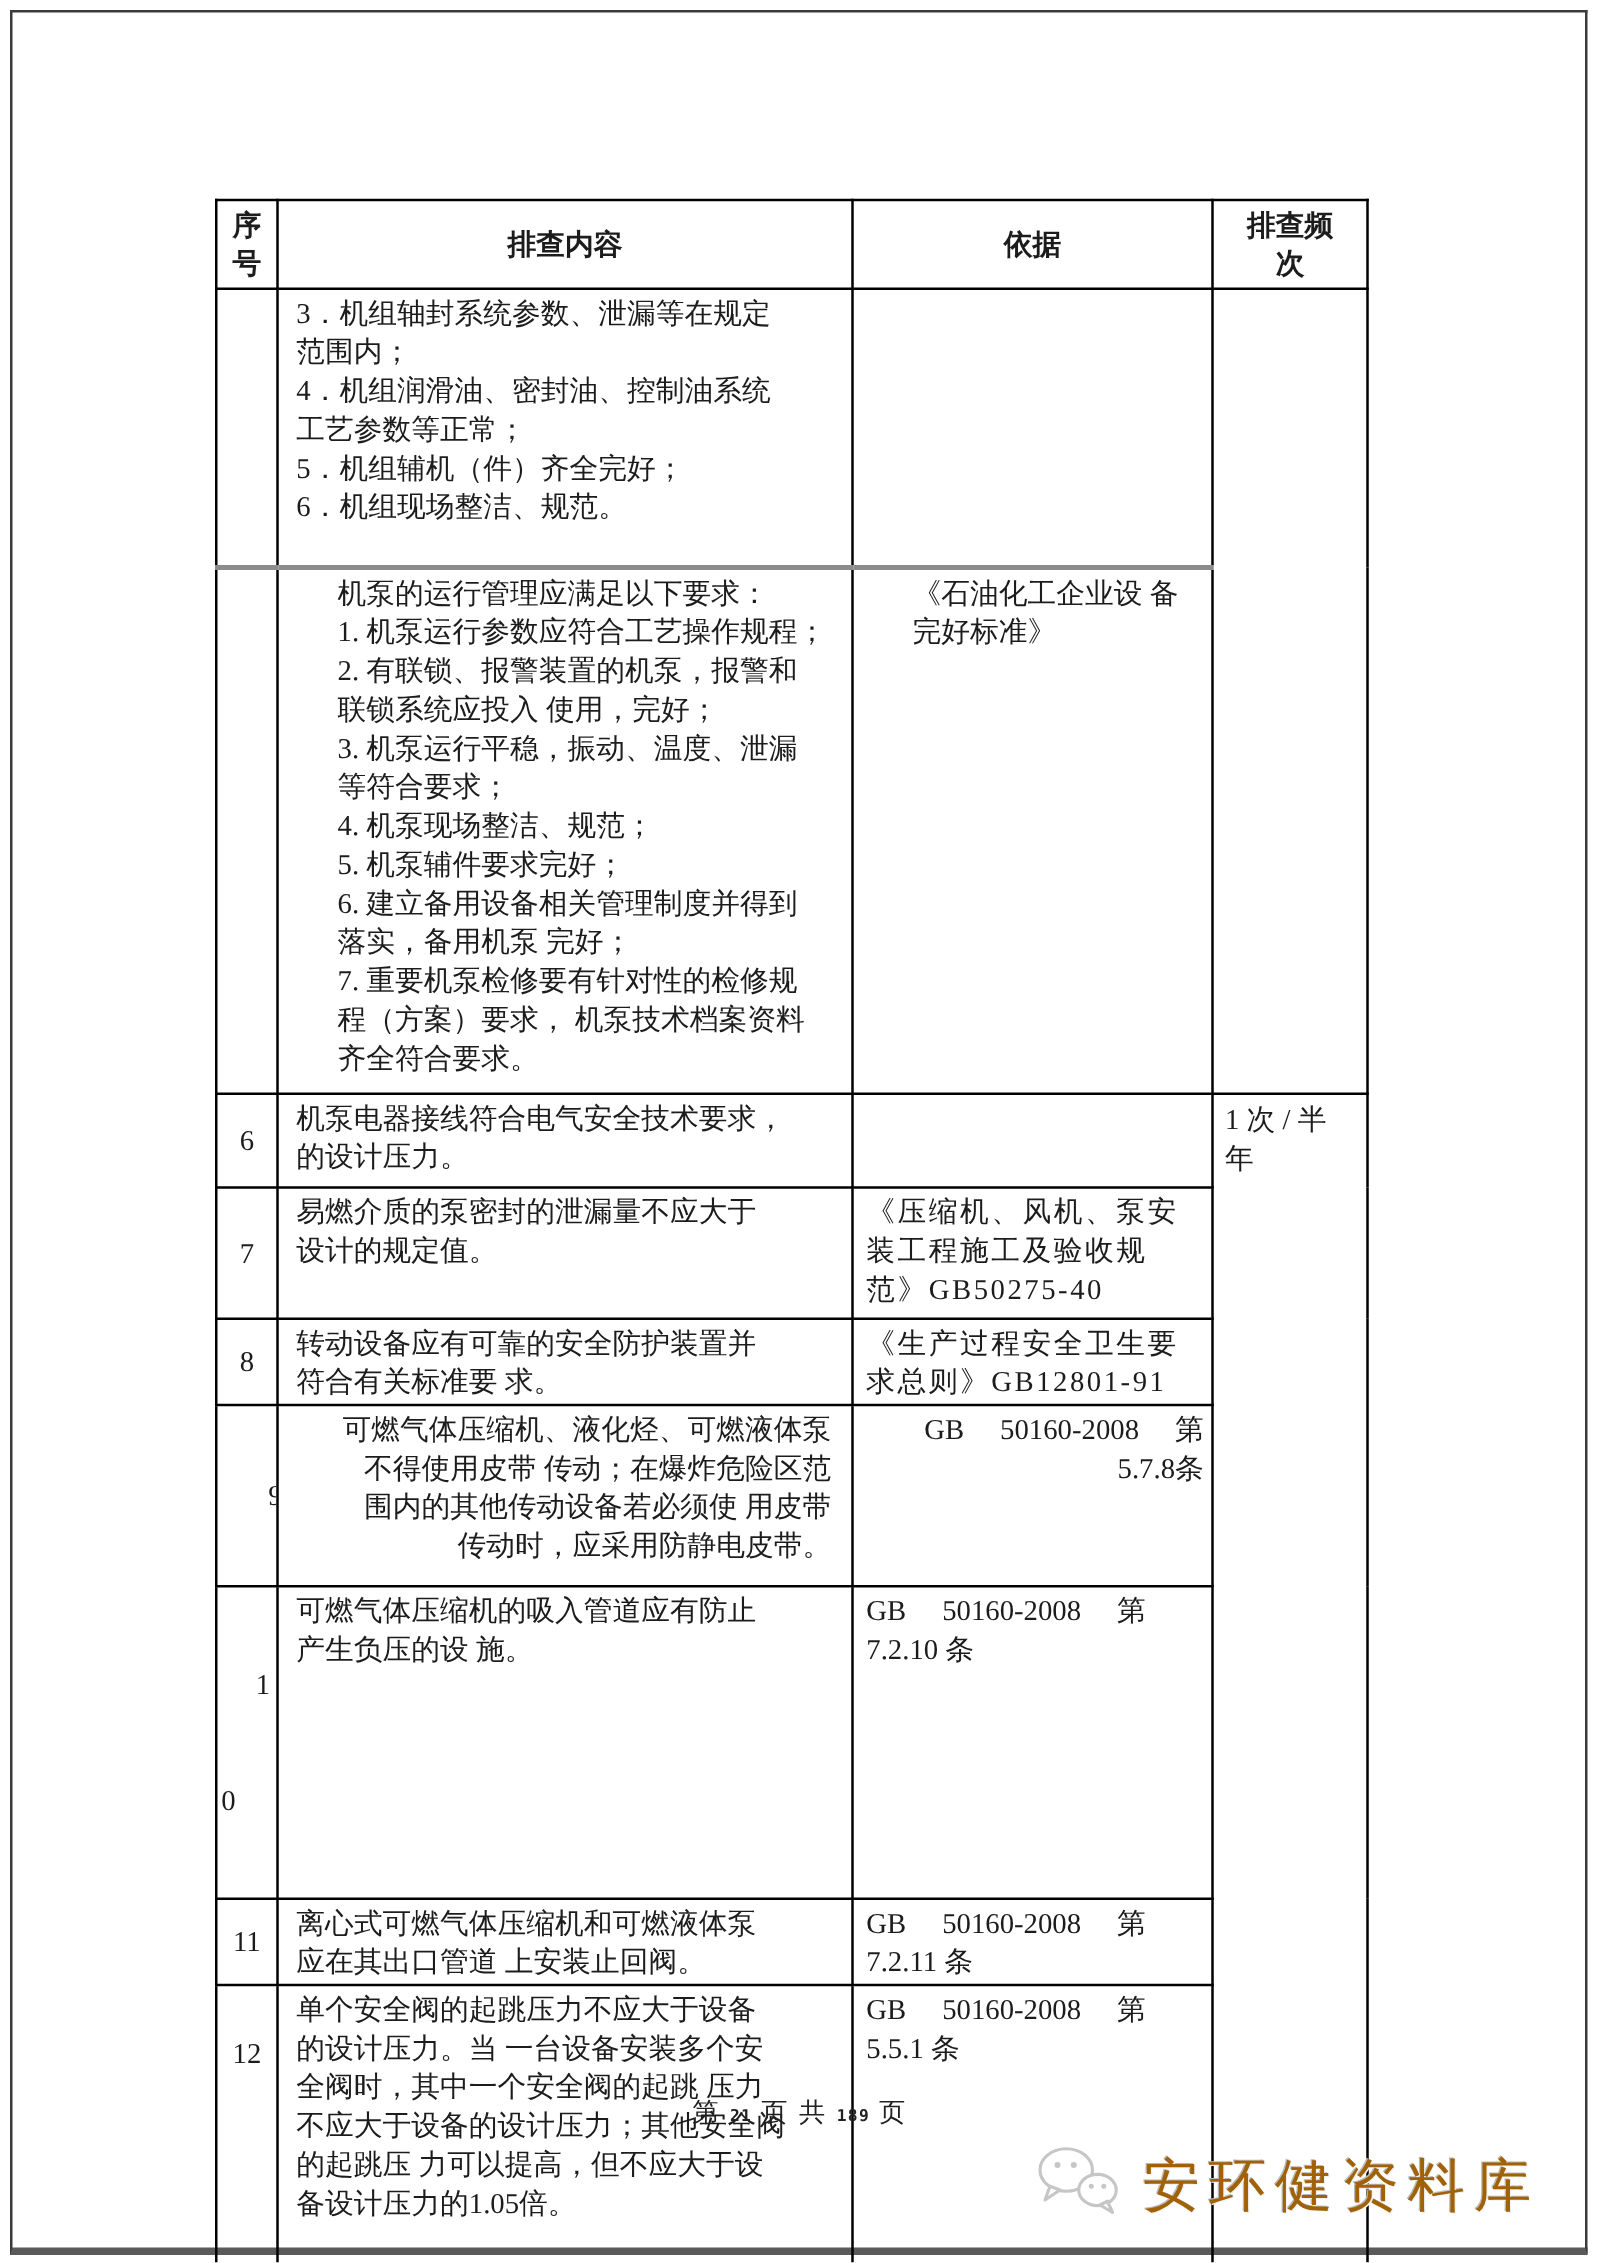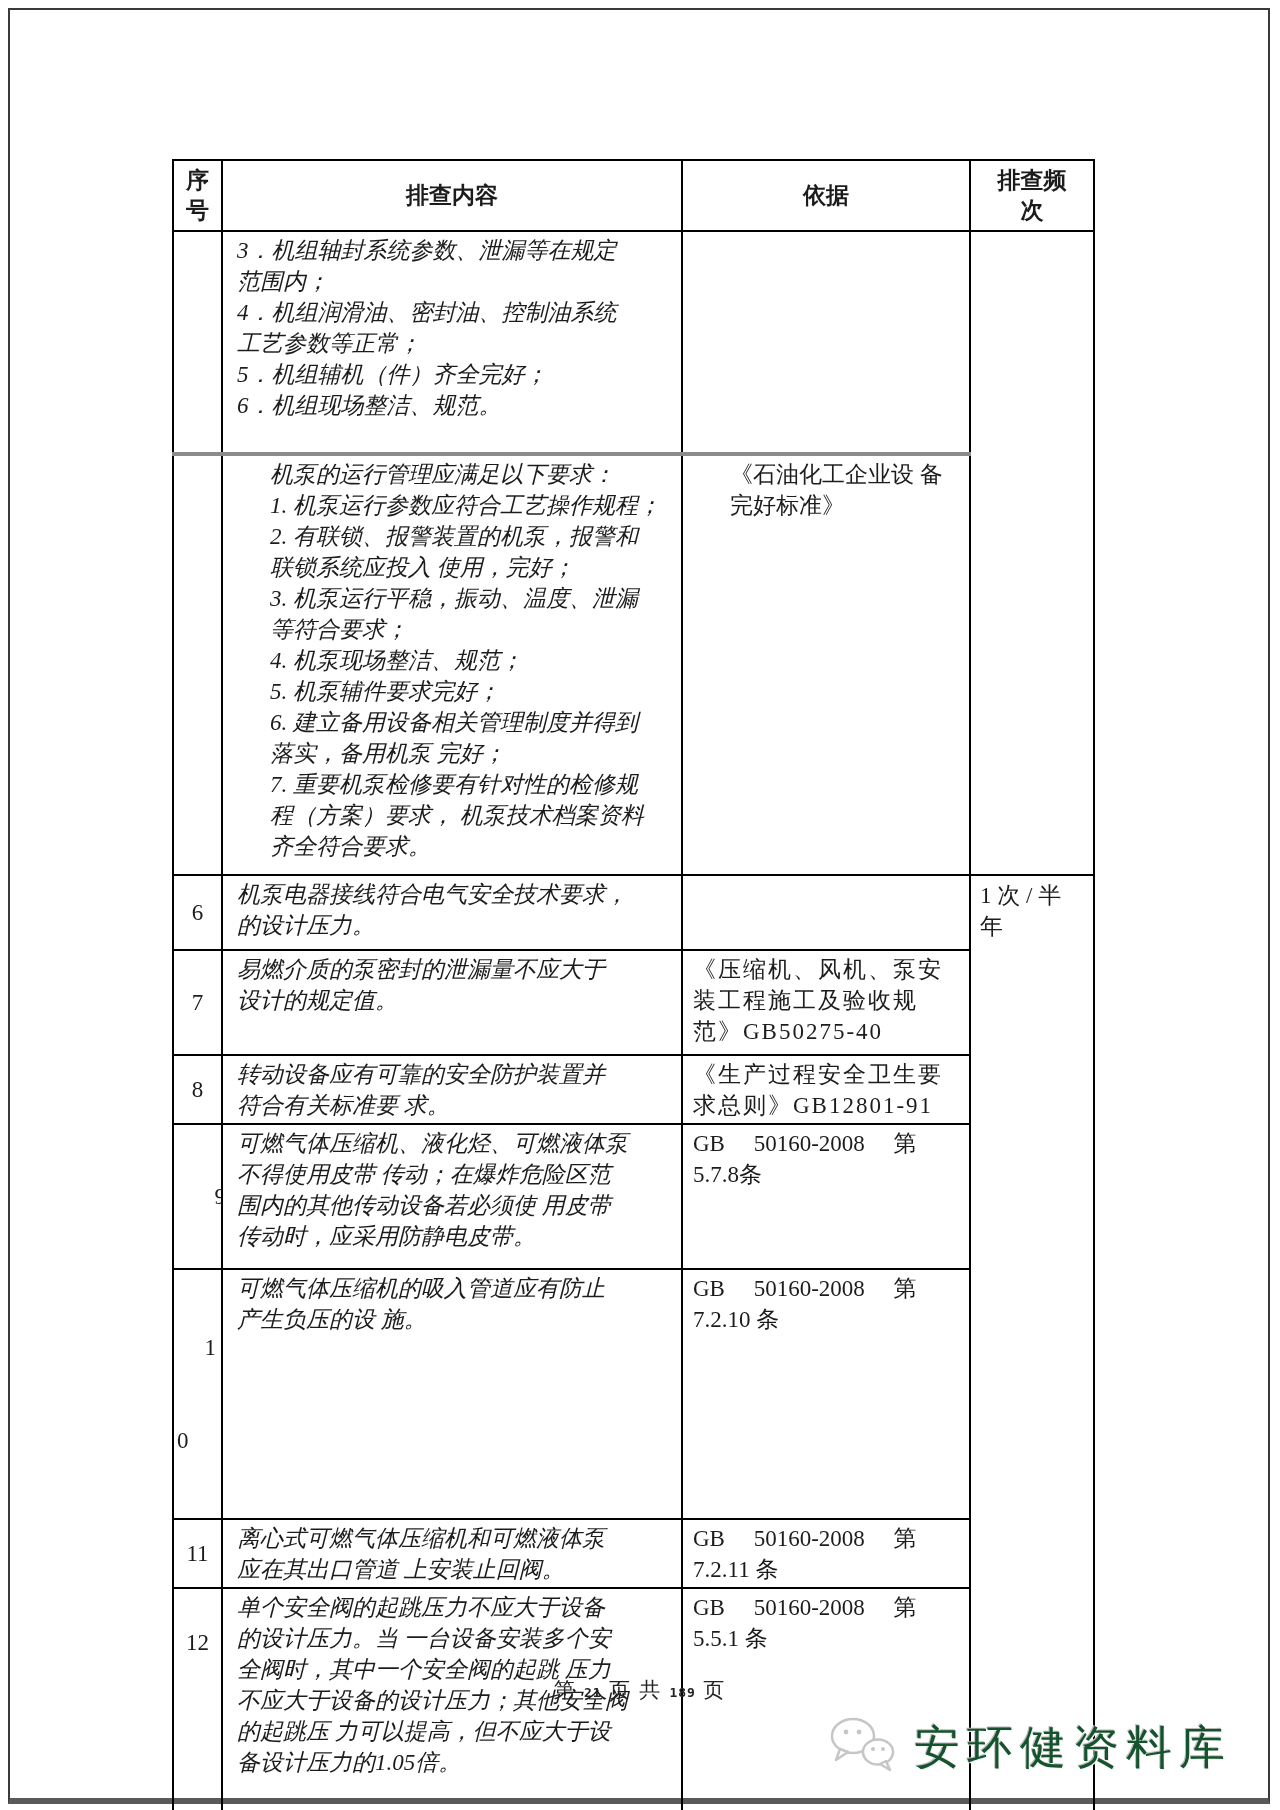--- a/index.html
+++ b/index.html
@@ -39,21 +39,21 @@
     overflow:hidden;
     font-weight:normal;
   }
   .checklist th{
     font-weight:bold;
     text-align:center;
     vertical-align:middle;
     line-height:30px;
     padding:2px 2px;
   }
-  td.cell-content{padding:3px 16px 0 14px;text-align:left;font-style:italic;}
+  td.cell-content{padding:3px 16px 0 14px;text-align:left;}
   td.cell-basis{padding:3px 6px 0 10px;text-align:left;margin-top:12px;}
   td.cell-basis.ls{letter-spacing:2px;}
   td.cell-freq{padding:4px 6px 0 9px;text-align:left;vertical-align:top;}
   td.cell-num{
     text-align:center;
     vertical-align:middle;
     padding:0;
   }
   td.num-right{text-align:right;padding-right:0;}
   td.num-right .shift{position:relative;right:-5px;}
@@ -61,21 +61,21 @@
   .digit-line{display:block;line-height:31px;}
   .digit-top{text-align:right;padding-right:5px;}
   .digit-bottom{text-align:left;padding-left:3px;}
   
   tr.tr-header{height:71px;}
   tr.tr-a   td{height:217px;}
   tr.tr-5   td{height:415px;}
   tr.tr-6   td{height:70px;}
   tr.tr-7   td{height:100px;}
   tr.tr-8   td{height:64px;}
-  tr.tr-9   td{height:140px;}
+  tr.tr-9   td{height:140px;text-align:right;}
   tr.tr-10  td{height:65px;}
   tr.tr-11  td{height:64px;}
   tr.tr-12  td{height:186px;}
   
   tr.tr-5 td{border-top:4px solid #8b8b8b;padding-left:47px;}
   
   .footer{
     position:absolute;
     left:0;top:1676px;width:100%;
     text-align:center;
@@ -94,21 +94,21 @@
     position:absolute;
     right:48px;top:1712px;
     display:flex;
     align-items:center;
     gap:14px;
     color:#d4d4d4;
   }
   .watermark .wm-text{
     font-size:46px;
     letter-spacing:7px;
-    color:#14532d;
+    color:#a16207;
     text-shadow:1px 1px 0 #f2f2f2,-1px -1px 0 #b9b9b9;
     white-space:nowrap;
   }
 </style>
 </head>
 <body>
 
 <div class="page">
   <div class="page-frame"></div>
 

